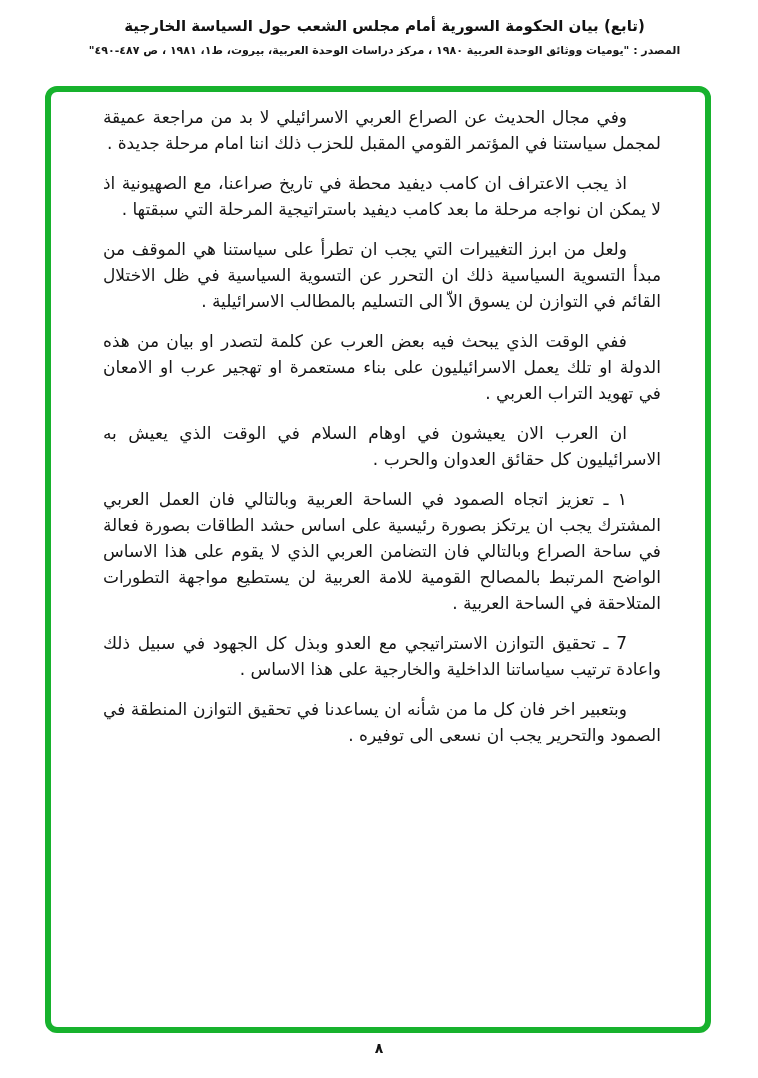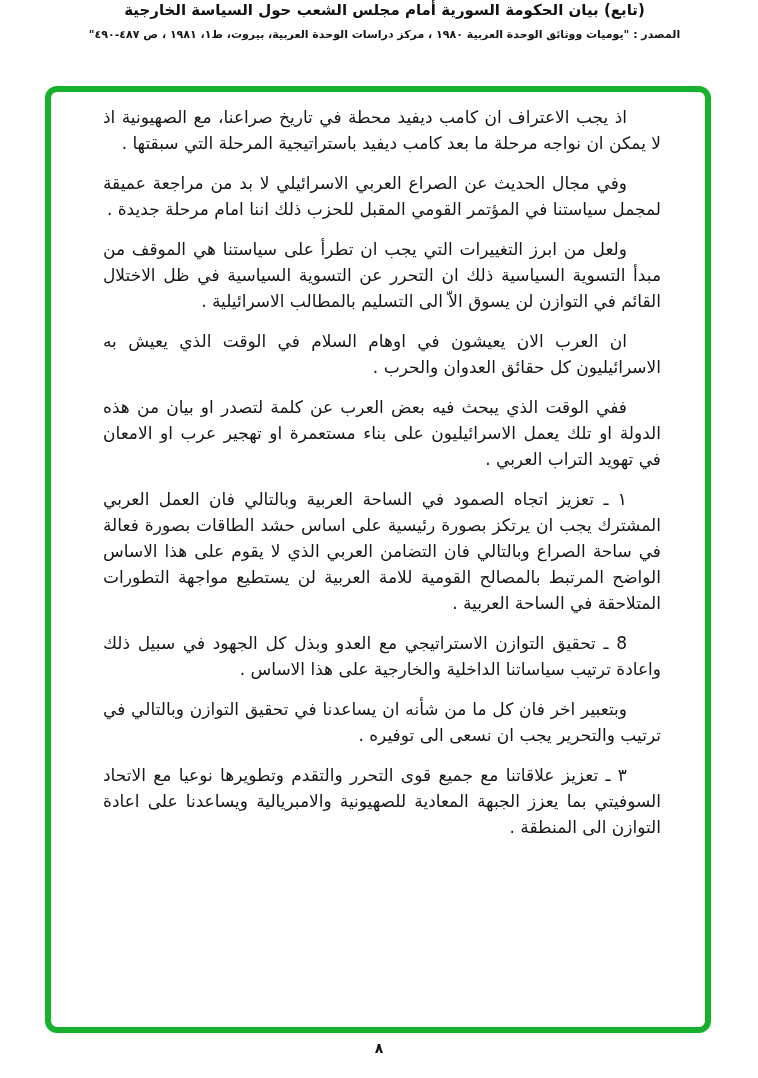--- a/index.html
+++ b/index.html
@@ -9,21 +9,21 @@
     font-family: "DejaVu Sans", sans-serif;
   }
   .page {
     position: relative;
     width: 758px;
     height: 1078px;
     background: #ffffff;
     overflow: hidden;
   }
   .doc-header {
-    padding-top: 0;
+    padding-top: 16px;
     margin-left: 11px;
   }
   .doc-title {
     direction: rtl;
     text-align: center;
     font-size: 15px;
     font-weight: bold;
     color: #121212;
     margin: 0 30px 7px 30px;
     line-height: 20px;
@@ -77,26 +77,25 @@
 <body>
 
 <div class="page">
 
   <div class="doc-header">
     <h1 class="doc-title">(تابع) بيان الحكومة السورية أمام مجلس الشعب حول السياسة الخارجية</h1>
     <p class="doc-source">المصدر :  "يوميات ووثائق الوحدة العربية ١٩٨٠ ، مركز دراسات الوحدة العربية، بيروت، ط١، ١٩٨١ ، ص ٤٨٧-٤٩٠"</p>
   </div>
 
   <div class="content-frame">
+    <p class="para">وفي مجال الحديث عن الصراع العربي الاسرائيلي لا بد من مراجعة عميقة لمجمل سياستنا في المؤتمر القومي المقبل للحزب ذلك اننا امام مرحلة جديدة .</p>
     <p class="para">اذ يجب الاعتراف ان كامب ديفيد محطة في تاريخ صراعنا، مع الصهيونية اذ لا يمكن ان نواجه مرحلة ما بعد كامب ديفيد باستراتيجية المرحلة التي سبقتها .</p>
-    <p class="para">وفي مجال الحديث عن الصراع العربي الاسرائيلي لا بد من مراجعة عميقة لمجمل سياستنا في المؤتمر القومي المقبل للحزب ذلك اننا امام مرحلة جديدة .</p>
     <p class="para">ولعل من ابرز التغييرات التي يجب ان تطرأ على سياستنا هي الموقف من مبدأ التسوية السياسية ذلك ان التحرر عن التسوية السياسية في ظل الاختلال القائم في التوازن لن يسوق الاّ الى التسليم بالمطالب الاسرائيلية .</p>
+    <p class="para">ففي الوقت الذي يبحث فيه بعض العرب عن كلمة لتصدر او بيان من هذه الدولة او تلك يعمل الاسرائيليون على بناء مستعمرة او تهجير عرب او الامعان في تهويد التراب العربي .</p>
     <p class="para">ان العرب الان يعيشون في اوهام السلام في الوقت الذي يعيش به الاسرائيليون كل حقائق العدوان والحرب .</p>
-    <p class="para">ففي الوقت الذي يبحث فيه بعض العرب عن كلمة لتصدر او بيان من هذه الدولة او تلك يعمل الاسرائيليون على بناء مستعمرة او تهجير عرب او الامعان في تهويد التراب العربي .</p>
     <p class="para">١ ـ تعزيز اتجاه الصمود في الساحة العربية وبالتالي فان العمل العربي المشترك يجب ان يرتكز بصورة رئيسية على اساس حشد الطاقات بصورة فعالة في ساحة الصراع وبالتالي فان التضامن العربي الذي لا يقوم على هذا الاساس الواضح المرتبط بالمصالح القومية للامة العربية لن يستطيع مواجهة التطورات المتلاحقة في الساحة العربية .</p>
-    <p class="para">8 ـ تحقيق التوازن الاستراتيجي مع العدو وبذل كل الجهود في سبيل ذلك واعادة ترتيب سياساتنا الداخلية والخارجية على هذا الاساس .</p>
-    <p class="para">وبتعبير اخر فان كل ما من شأنه ان يساعدنا في تحقيق التوازن وبالتالي في ترتيب والتحرير يجب ان نسعى الى توفيره .</p>
-    <p class="para">٣ ـ تعزيز علاقاتنا مع جميع قوى التحرر والتقدم وتطويرها نوعيا مع الاتحاد السوفيتي بما يعزز الجبهة المعادية للصهيونية والامبريالية ويساعدنا على اعادة التوازن الى المنطقة .</p>
+    <p class="para">7 ـ تحقيق التوازن الاستراتيجي مع العدو وبذل كل الجهود في سبيل ذلك واعادة ترتيب سياساتنا الداخلية والخارجية على هذا الاساس .</p>
+    <p class="para">وبتعبير اخر فان كل ما من شأنه ان يساعدنا في تحقيق التوازن المنطقة في الصمود والتحرير يجب ان نسعى الى توفيره .</p>
   </div>
 
   <div class="page-number">٨</div>
 
 </div>
 
 </body></html>

